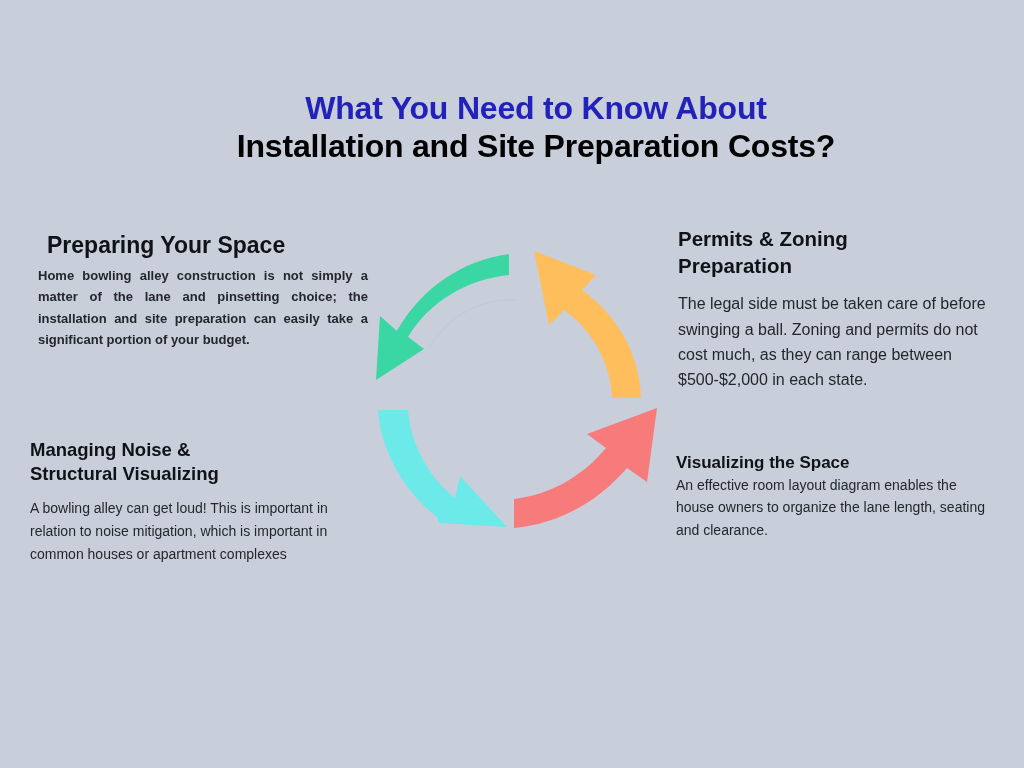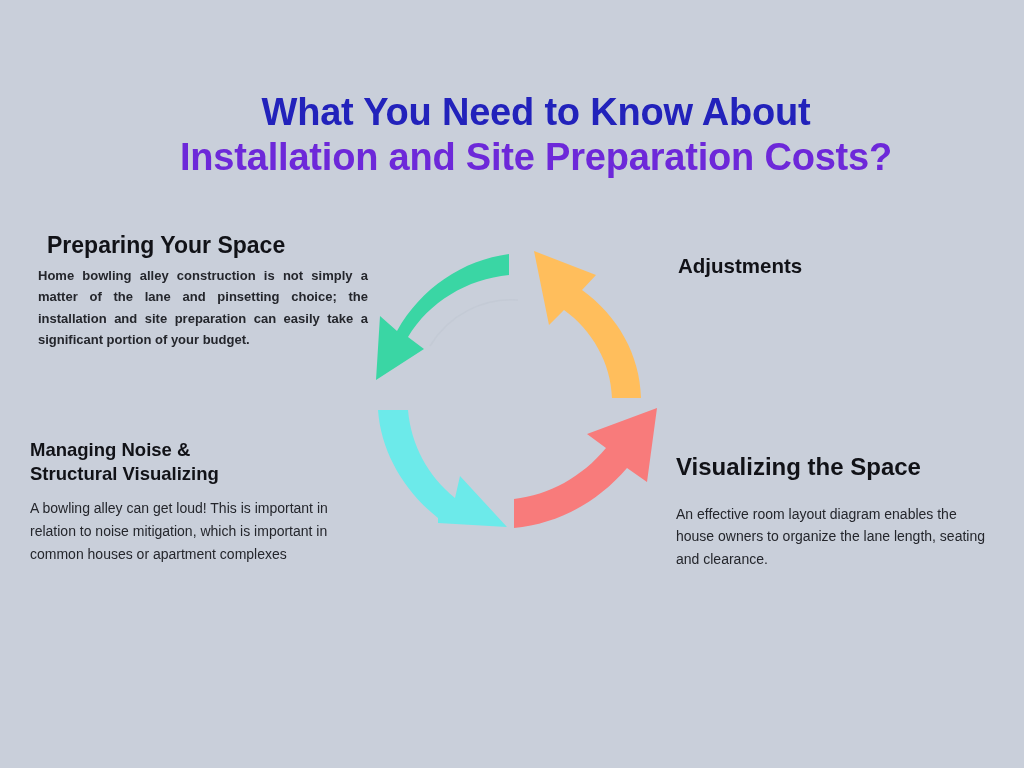--- a/index.html
+++ b/index.html
@@ -27,21 +27,21 @@
     top: 90px;
     left: 0;
     width: 1024px;
     text-align: center;
     line-height: 1.18;
   }
   .title-line {
     display: block;
     font-family: "Liberation Sans", sans-serif;
     font-weight: bold;
-    font-size: 38px;
+    font-size: 32px;
     letter-spacing: -0.2px;
     color: #2222bb;
     padding-left: 48px;
   }
 
   
   .card {
     position: absolute;
   }
   .card h2 {
@@ -108,22 +108,22 @@
     line-height: 1.58;
   }
 
   
   #card-visualizing {
     left: 676px;
     top: 452px;
     width: 310px;
   }
   #card-visualizing h2 {
-    font-size: 24px;
-    margin-bottom: 20px;
+    font-size: 17px;
+    margin-bottom: 0;
   }
   #card-visualizing p {
     font-size: 14px;
     line-height: 1.62;
   }
 
   
   #cycle-diagram {
     position: absolute;
     left: 368px;
@@ -137,41 +137,42 @@
     height: 312px;
   }
 </style>
 </head>
 <body style="background: rgb(201, 207, 218);">
 
 <div id="canvas" style="background: rgb(201, 207, 218);">
 
   <div class="title-block">
     <span class="title-line" style="color: rgb(34, 34, 187);">What You Need to Know About</span>
-    <span class="title-line" style="color: #6d28d9;">Installation and Site Preparation Costs?</span>
+    <span class="title-line" style="color: #000000;">Installation and Site Preparation Costs?</span>
   </div>
 
   <div class="card" id="card-preparing">
     <h2>Preparing Your Space</h2>
     <p>Home bowling alley construction is not simply a matter of the lane and pinsetting choice; the installation and site preparation can easily take a significant portion of your budget.</p>
   </div>
 
   <div class="card" id="card-noise">
     <h2>
       <span>Managing Noise &amp;</span><br>
       <span>Structural Visualizing</span>
     </h2>
     <p>A bowling alley can get loud! This is important in relation to noise mitigation, which is important in common houses or apartment complexes</p>
   </div>
 
   <div class="card" id="card-permits">
     <h2>
-      <br>
-      <span>Adjustments</span>
+      <span>Permits &amp; Zoning</span><br>
+      <span>Preparation</span>
     </h2>
+    <p>The legal side must be taken care of before swinging a ball. Zoning and permits do not cost much, as they can range between $500-$2,000 in each state.</p>
   </div>
 
   <div class="card" id="card-visualizing">
     <h2>Visualizing the Space</h2>
     <p>An effective room layout diagram enables the house owners to organize the lane length, seating and clearance.</p>
   </div>
 
   <div id="cycle-diagram">
     <svg viewBox="0 0 300 312" xmlns="http://www.w3.org/2000/svg">
 

